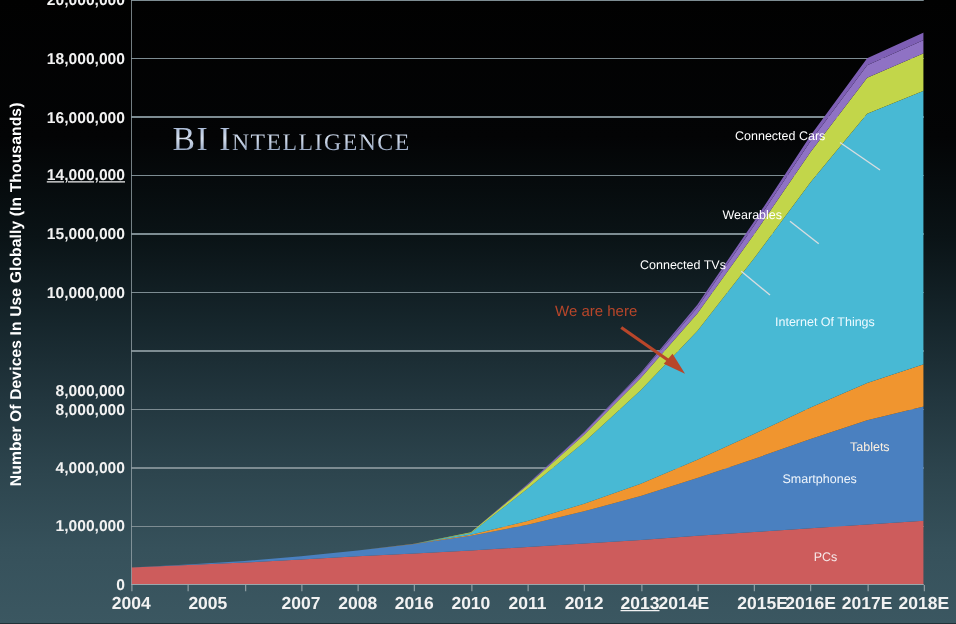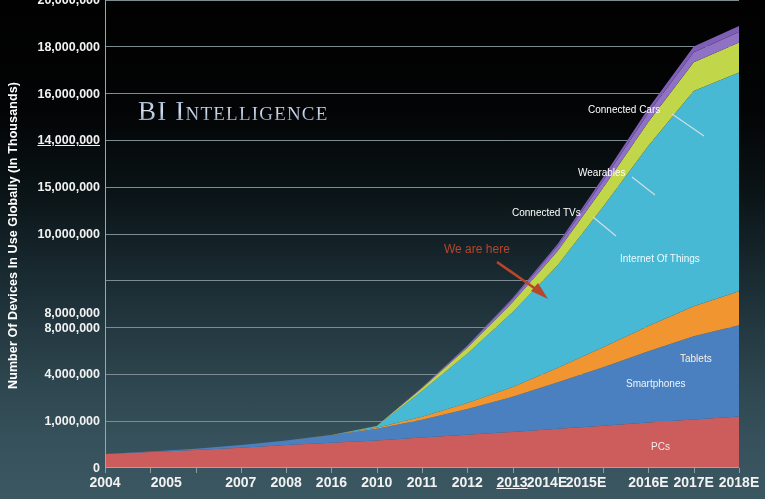--- a/index.html
+++ b/index.html
@@ -233,21 +233,21 @@
       <div class="x-tick-label" style="left: 271.714px;">2010</div>
       <div class="x-tick-mark" style="left: 271.714px;"></div>
       <div class="x-tick-label" style="left: 317px;">2011</div>
       <div class="x-tick-mark" style="left: 317px;"></div>
       <div class="x-tick-label" style="left: 362.286px;">2012</div>
       <div class="x-tick-mark" style="left: 362.286px;"></div>
       <div class="x-tick-label" style="left: 407px; text-decoration: underline;">2013</div>
       <div class="x-tick-mark" style="left: 407.571px;"></div>
       <div class="x-tick-label" style="left: 442px; text-align: center;">2014E</div>
       <div class="x-tick-mark" style="left: 452.857px;"></div>
-      <div class="x-tick-label" style="left: 481px;">2015E</div>
+      <div class="x-tick-label" style="left: 505px;">2015E</div>
       <div class="x-tick-mark" style="left: 498.143px;"></div>
       <div class="x-tick-label" style="left: 543.429px; text-align: center;">2016E</div>
       <div class="x-tick-mark" style="left: 543.429px;"></div>
       <div class="x-tick-label" style="left: 588.714px;">2017E</div>
       <div class="x-tick-mark" style="left: 588.714px;"></div>
       <div class="x-tick-label" style="left: 634px;">2018E</div>
       <div class="x-tick-mark" style="left: 634px;"></div>
     </div>
 
   <div id="watermark">BI Intelligence</div>

